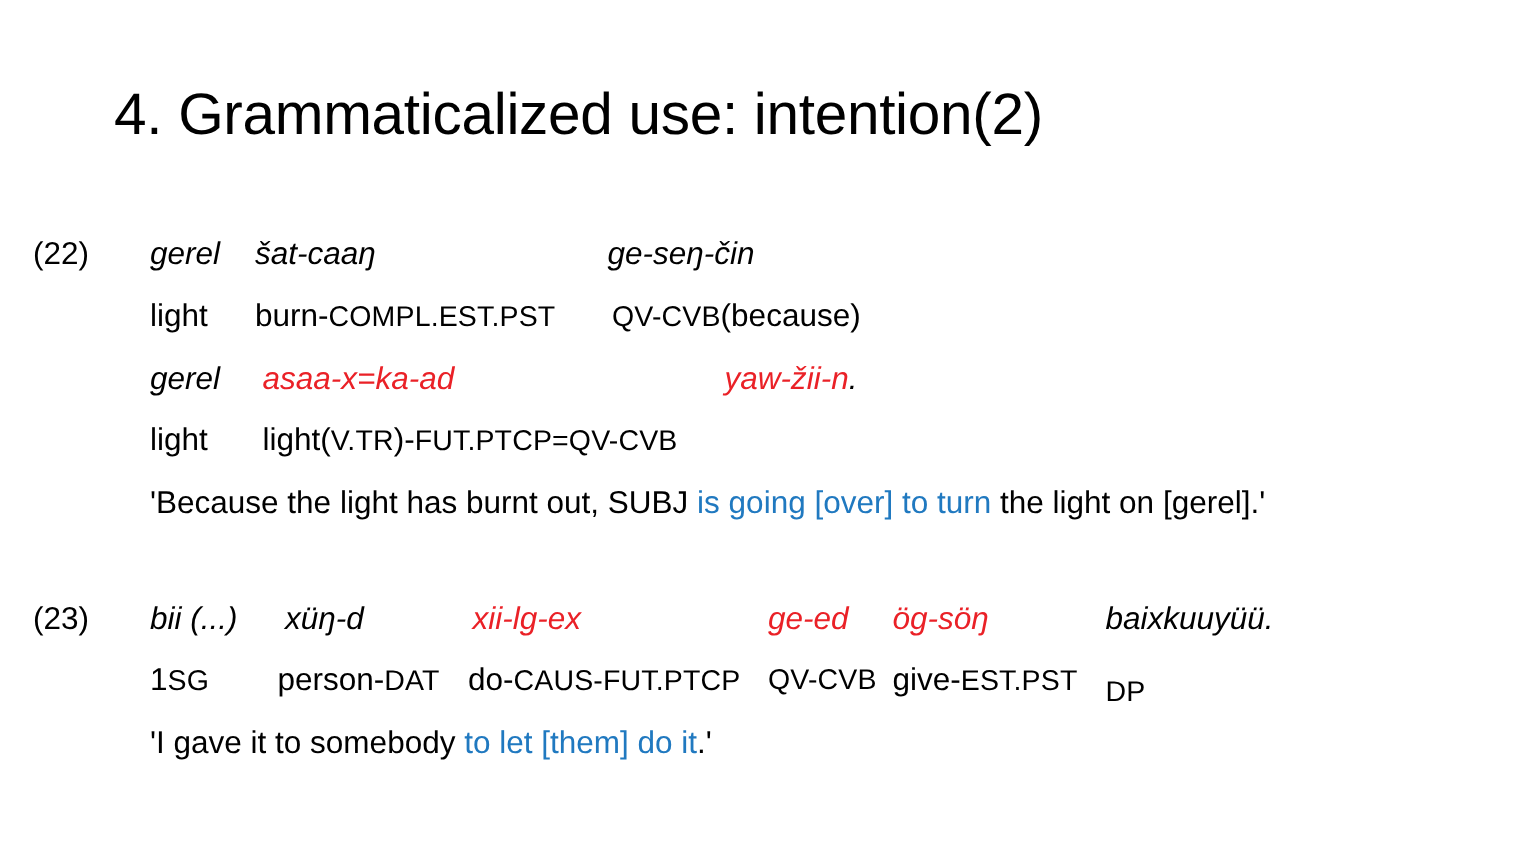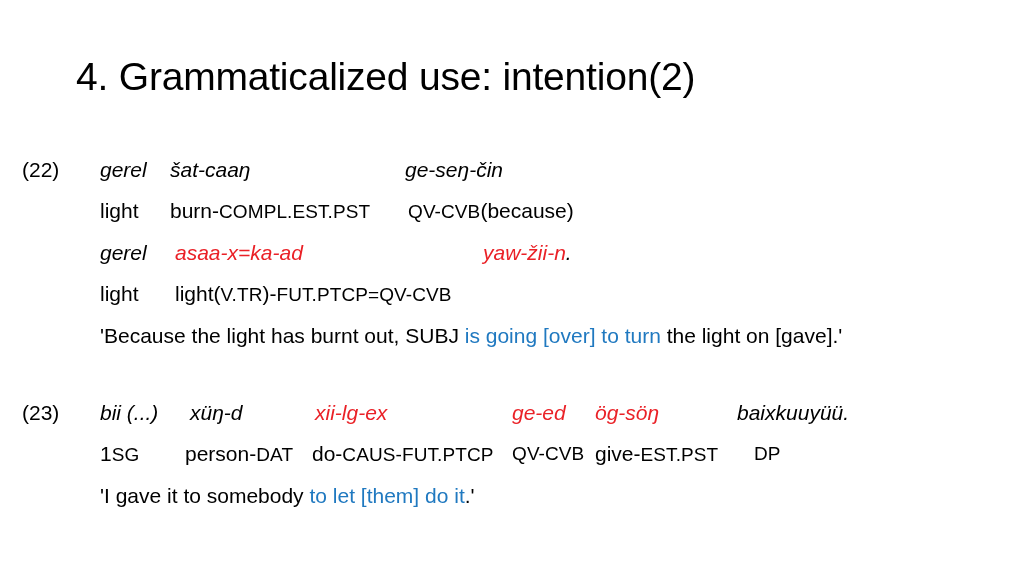--- a/index.html
+++ b/index.html
@@ -123,21 +123,21 @@
       <span class="cell vern red" style="left:175px;">asaa-x=ka-ad</span>
       <span class="cell vern" style="left:483px;"><span class="red">yaw-žii-n</span><span class="black">.</span></span>
     </div>
 
     <div class="ex-line gloss-line">
       <span class="cell gloss" style="left:100px;">light</span>
       <span class="cell gloss" style="left:175px;"><span>light(</span><span class="sc">V.TR</span><span>)-</span><span class="sc">FUT.PTCP=QV-CVB</span></span>
     </div>
 
     <div class="ex-line trans-line">
-      <span class="cell trans" style="left:100px;"><span>'Because the light has burnt out, SUBJ </span><span class="blue">is going [over] to turn</span><span> the light on [gave].'</span></span>
+      <span class="cell trans" style="left:100px;"><span>'Because the light has burnt out, SUBJ </span><span class="blue">is going [over] to turn</span><span> the light on [gerel].'</span></span>
     </div>
 
   </div>
 
   <div class="example" id="example-23">
 
     <div class="ex-line">
       <span class="cell ex-num" style="left:22px;">(23)</span>
       <span class="cell vern" style="left:100px;">bii (...)</span>
       <span class="cell vern" style="left:190px;">xüŋ-d</span>
@@ -146,21 +146,21 @@
       <span class="cell vern red" style="left:595px;">ög-söŋ</span>
       <span class="cell vern" style="left:728px;margin-left:9px;">baixkuuyüü.</span>
     </div>
 
     <div class="ex-line gloss-line">
       <span class="cell gloss" style="left:100px;"><span>1</span><span class="sc">SG</span></span>
       <span class="cell gloss" style="left:312px;"><span>do-</span><span class="sc">CAUS-FUT.PTCP</span></span>
       <span class="cell gloss" style="left:185px;"><span>person-</span><span class="sc">DAT</span></span>
       <span class="cell gloss sc" style="left:512px;">QV-CVB</span>
       <span class="cell gloss" style="left:595px;"><span>give-</span><span class="sc">EST.PST</span></span>
-      <span class="cell gloss sc" style="left:754px;">DP</span>
+      <span class="cell gloss sc" style="left:737px;margin-top:8px;">DP</span>
     </div>
 
     <div class="ex-line trans-line">
       <span class="cell trans" style="left:100px;"><span>'I gave it to somebody </span><span class="blue">to let [them] do it</span><span>.'</span></span>
     </div>
 
   </div>
 
 </div>
 

